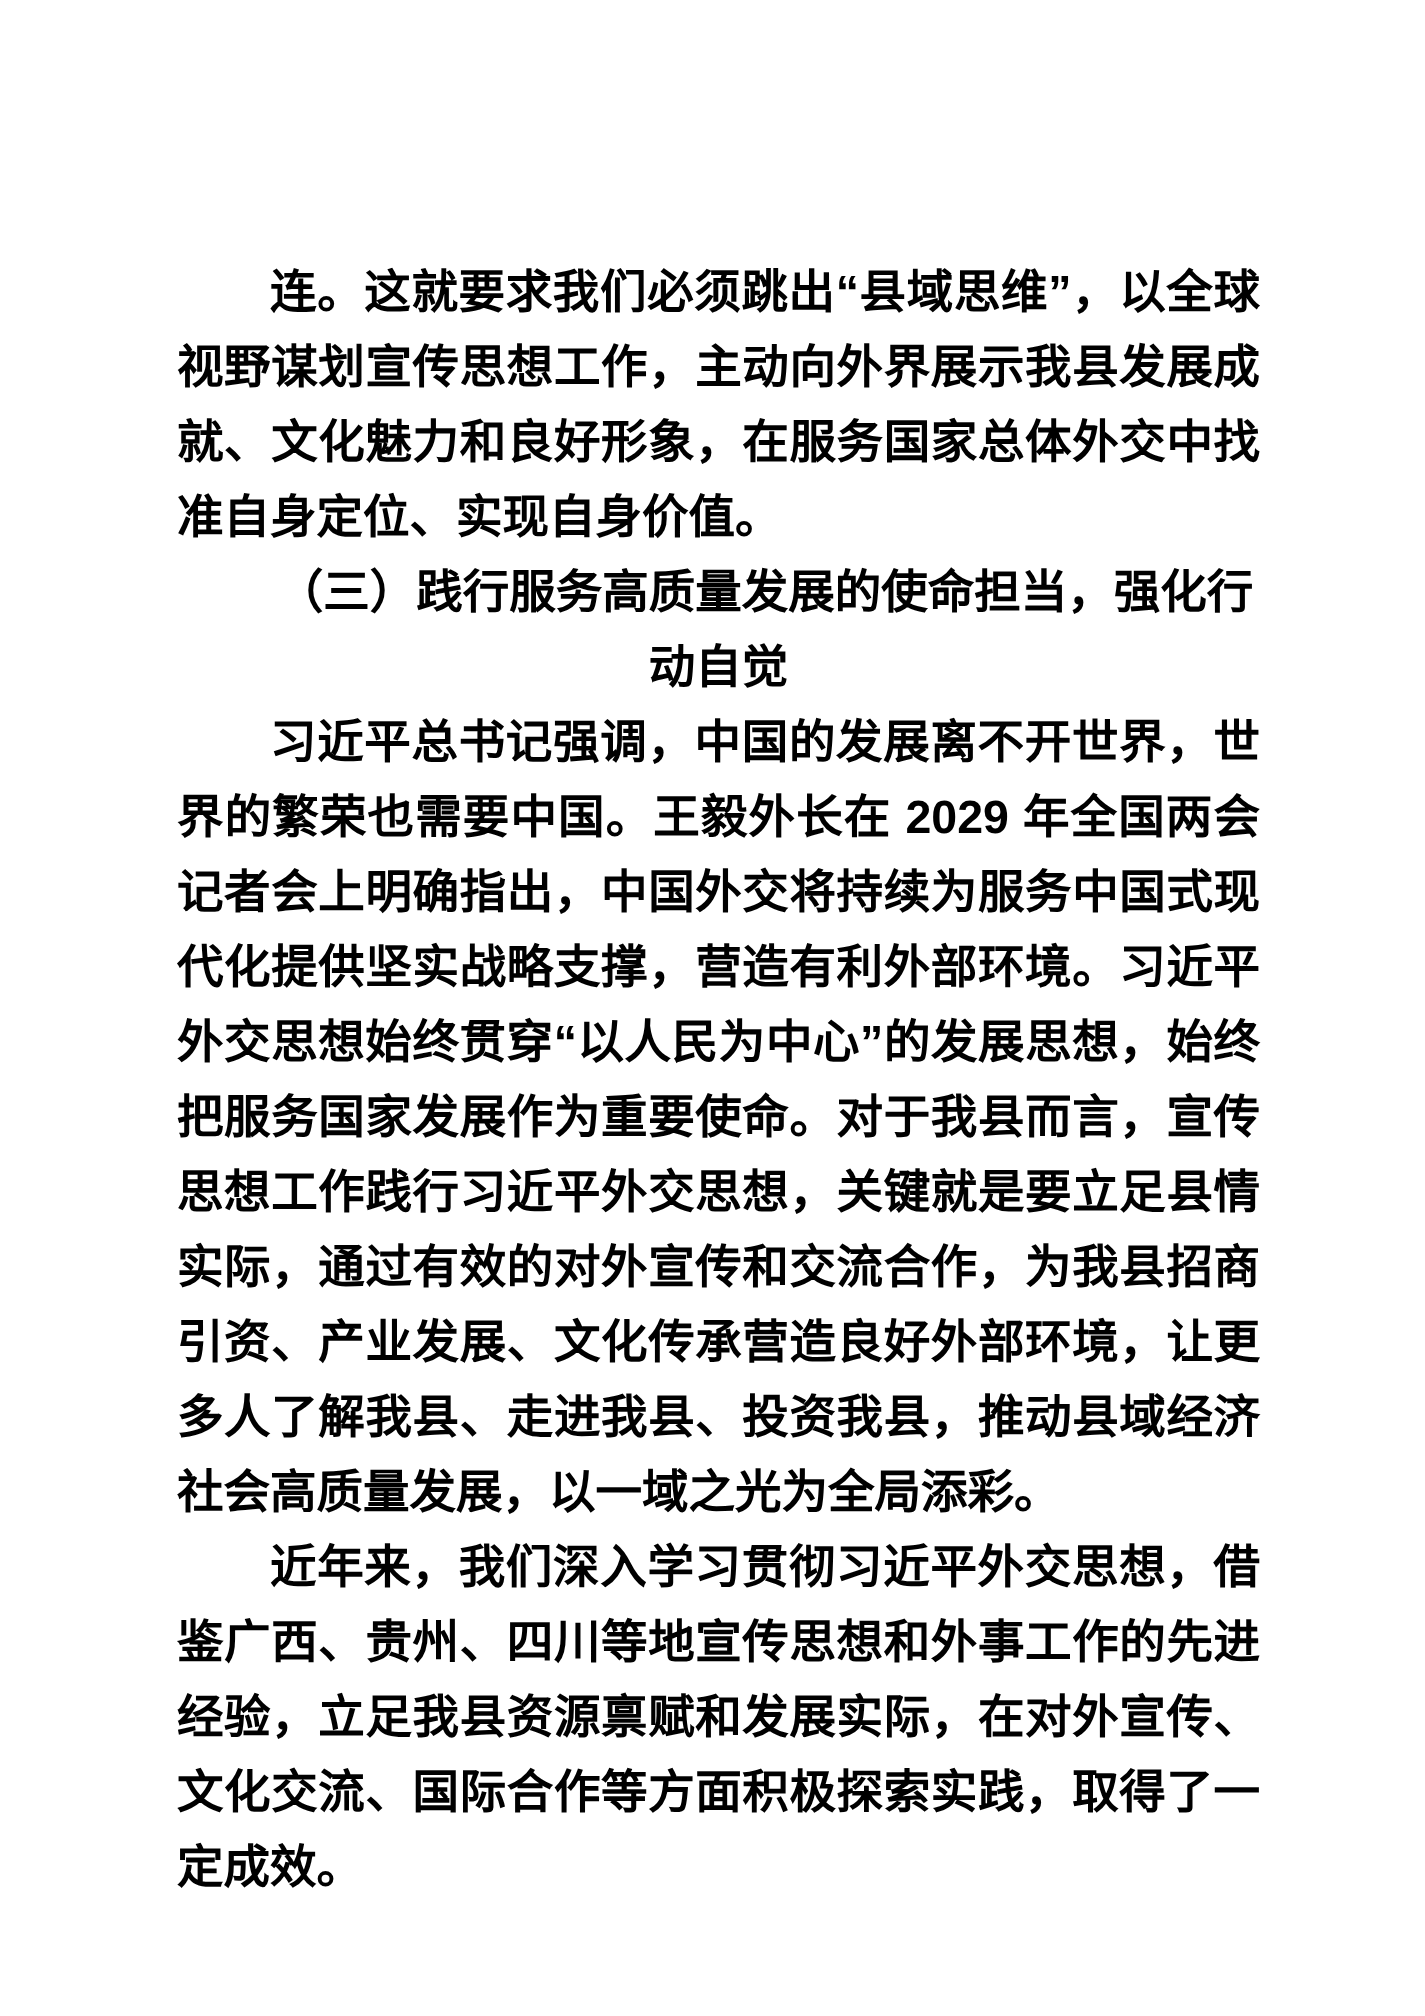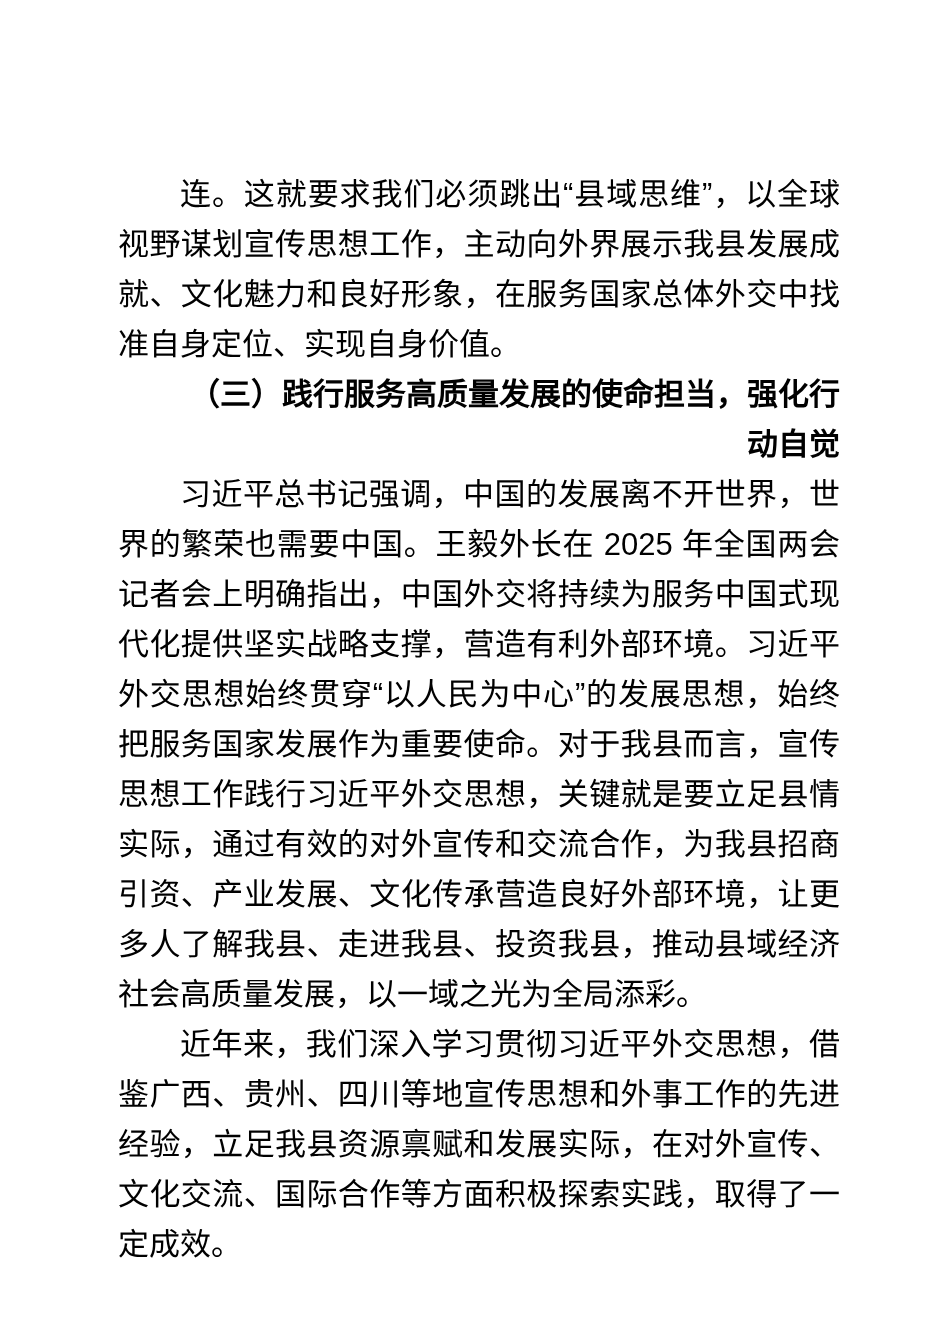--- a/index.html
+++ b/index.html
@@ -37,45 +37,45 @@
     text-align: justify;
     text-justify: inter-ideograph;
     letter-spacing: 0;
     word-break: break-all;
     -webkit-font-smoothing: none;
   }
 
   
   .para {
     text-indent: 62px;
-    font-weight: 400;
+    font-weight: 700;
   }
 
   
   .heading-bold {
     font-weight: 700;
     text-indent: 62px;
-    text-align: right;
+    text-align: center;
   }
 
   
   .heading-plain {
     font-weight: 400;
     text-indent: 62px;
   }
 </style>
 </head>
 <body>
 
 <div id="page">
   <div id="text-column">
 
     <p class="para">连。这就要求我们必须跳出“县域思维”，以全球视野谋划宣传思想工作，主动向外界展示我县发展成就、文化魅力和良好形象，在服务国家总体外交中找准自身定位、实现自身价值。</p>
 
     <p class="heading-bold">（三）践行服务高质量发展的使命担当，强化行动自觉</p>
 
-    <p class="para">习近平总书记强调，中国的发展离不开世界，世界的繁荣也需要中国。王毅外长在 2025 年全国两会记者会上明确指出，中国外交将持续为服务中国式现代化提供坚实战略支撑，营造有利外部环境。习近平外交思想始终贯穿“以人民为中心”的发展思想，始终把服务国家发展作为重要使命。对于我县而言，宣传思想工作践行习近平外交思想，关键就是要立足县情实际，通过有效的对外宣传和交流合作，为我县招商引资、产业发展、文化传承营造良好外部环境，让更多人了解我县、走进我县、投资我县，推动县域经济社会高质量发展，以一域之光为全局添彩。</p>
+    <p class="para">习近平总书记强调，中国的发展离不开世界，世界的繁荣也需要中国。王毅外长在 2029 年全国两会记者会上明确指出，中国外交将持续为服务中国式现代化提供坚实战略支撑，营造有利外部环境。习近平外交思想始终贯穿“以人民为中心”的发展思想，始终把服务国家发展作为重要使命。对于我县而言，宣传思想工作践行习近平外交思想，关键就是要立足县情实际，通过有效的对外宣传和交流合作，为我县招商引资、产业发展、文化传承营造良好外部环境，让更多人了解我县、走进我县、投资我县，推动县域经济社会高质量发展，以一域之光为全局添彩。</p>
 
 
     <p class="para">近年来，我们深入学习贯彻习近平外交思想，借鉴广西、贵州、四川等地宣传思想和外事工作的先进经验，立足我县资源禀赋和发展实际，在对外宣传、文化交流、国际合作等方面积极探索实践，取得了一定成效。</p>
 
   </div>
 </div>
 
 </body></html>

